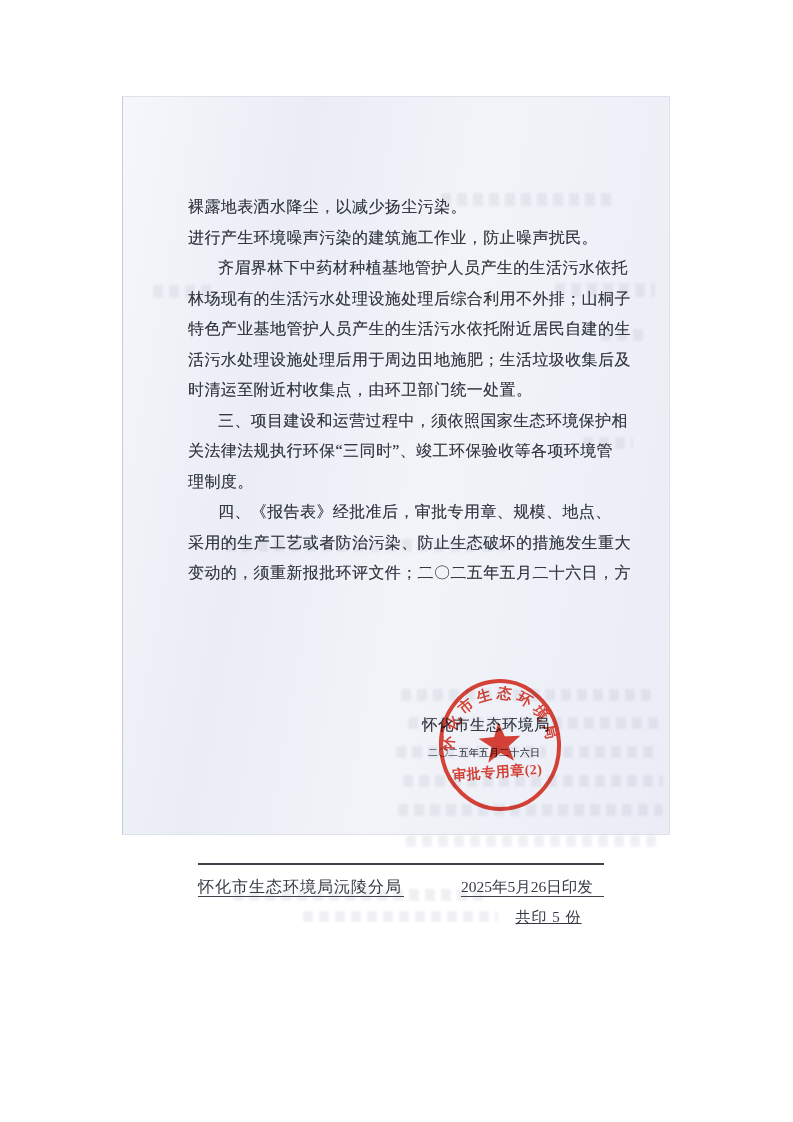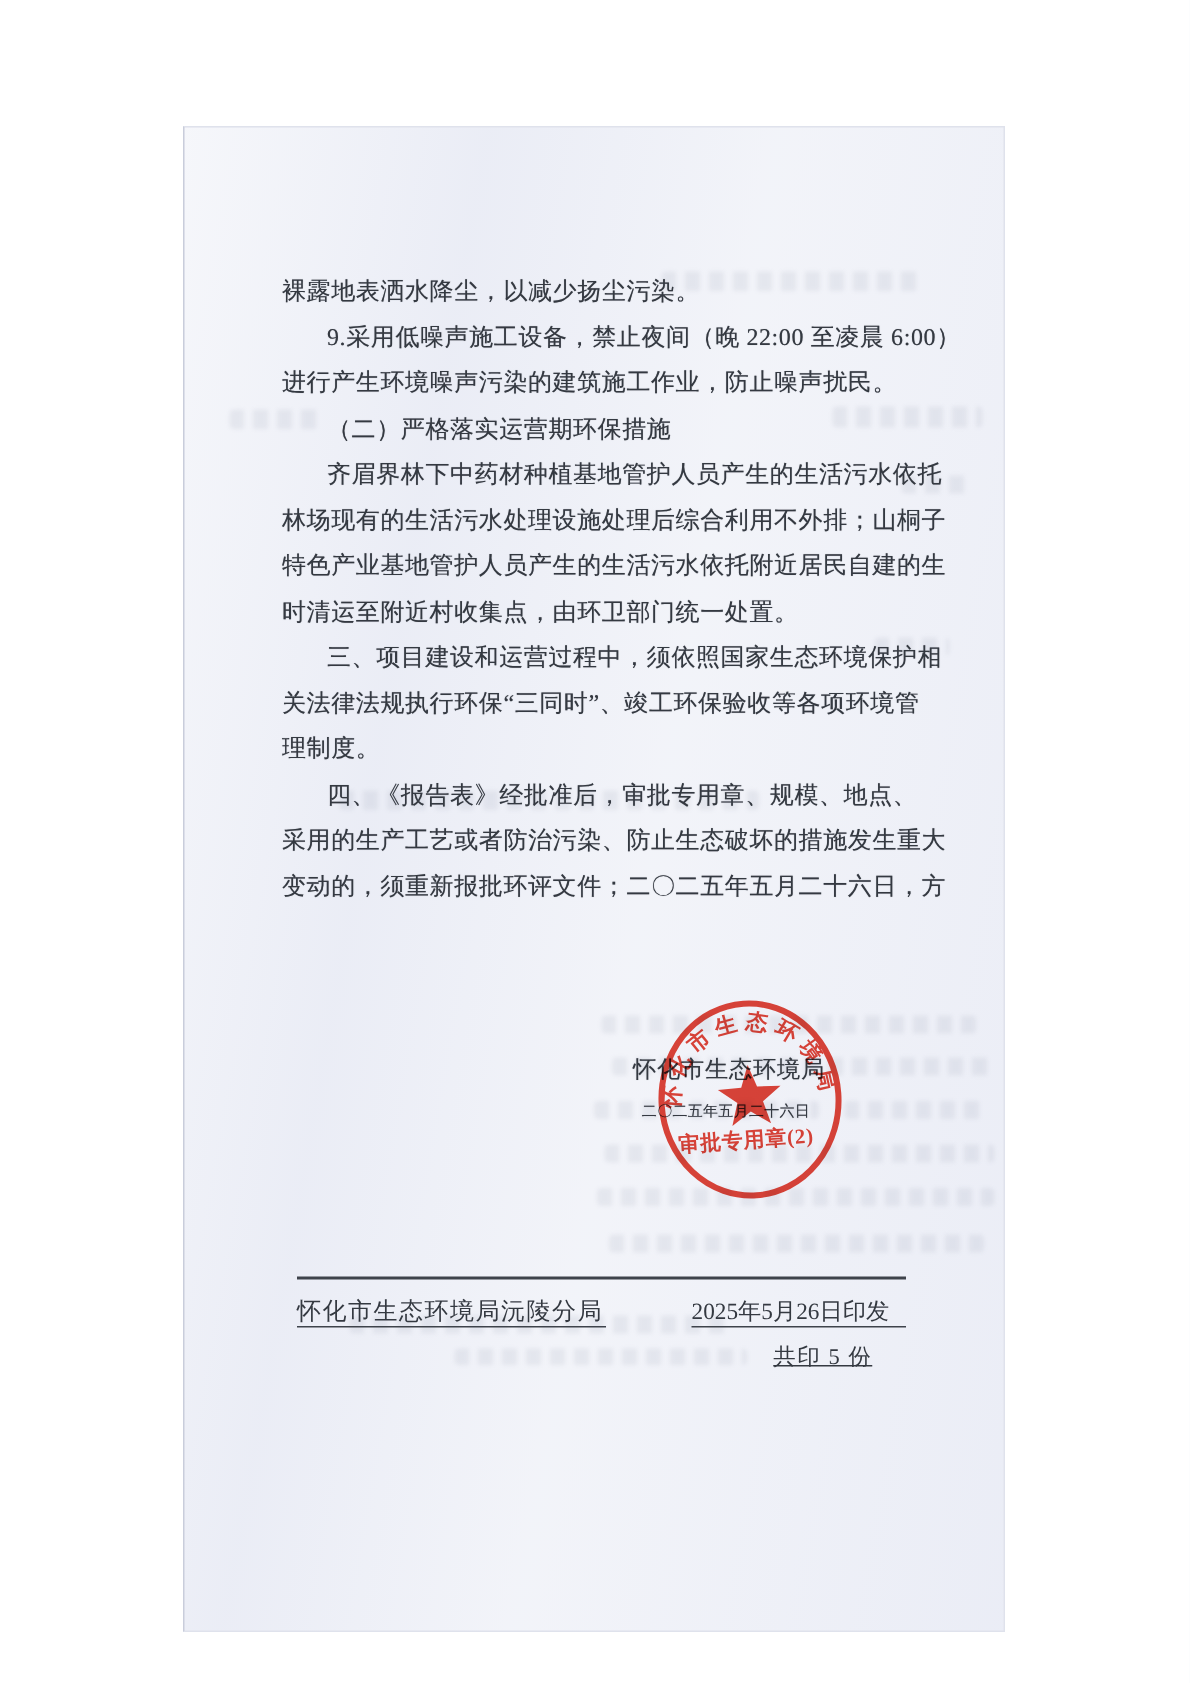--- a/index.html
+++ b/index.html
@@ -5,21 +5,21 @@
   :root{
     --paper:#eef0f7;
     --ink:#343941;
     --stamp-red:#e02b1d;
     --footer-line:#3e434b;
   }
   *{margin:0;padding:0;box-sizing:border-box;}
   body{background:#ffffff;font-family:"Liberation Serif","DejaVu Serif",serif;}
   .canvas{position:relative;width:793px;height:1122px;background:#ffffff;overflow:hidden;}
   .page{
-    position:absolute;left:122px;top:84px;width:548px;height:1004px;
+    position:absolute;left:122px;top:96px;width:548px;height:739px;
     background:var(--paper);
     background-image:linear-gradient(100deg, rgba(255,255,255,.45) 0%, rgba(228,231,243,.35) 28%, rgba(255,255,255,.25) 55%, rgba(229,232,244,.4) 100%);
     border:1px solid #dfe2ec;
     border-left-color:#c9cddb;
     color:var(--ink);
   }
   .body-text{position:absolute;left:65px;top:95px;width:424px;}
   .ln{
     height:30.5px;line-height:30.5px;font-size:16px;letter-spacing:.4px;
     white-space:nowrap;color:var(--ink);
@@ -76,26 +76,25 @@
     <div class="smudge" style="left:273px;top:649px;width:150px;height:12px;"></div>
     <div class="smudge" style="left:440px;top:649px;width:95px;height:12px;"></div>
     <div class="smudge" style="left:280px;top:678px;width:260px;height:12px;"></div>
     <div class="smudge" style="left:275px;top:707px;width:265px;height:12px;"></div>
     <div class="smudge" style="left:283px;top:738px;width:250px;height:12px;"></div>
     <div class="smudge" style="left:110px;top:792px;width:255px;height:12px;"></div>
     <div class="smudge" style="left:180px;top:814px;width:195px;height:11px;"></div>
 
     <div class="body-text">
       <div class="ln">裸露地表洒水降尘，以减少扬尘污染。</div>
-      <div class="ln ind">9.采用低噪声施工设备，禁止夜间（晚 22:00 至凌晨 6:00）</div>
       <div class="ln">进行产生环境噪声污染的建筑施工作业，防止噪声扰民。</div>
-      <div class="ln ind">（二）严格落实运营期环保措施</div>
       <div class="ln ind">齐眉界林下中药材种植基地管护人员产生的生活污水依托</div>
       <div class="ln">林场现有的生活污水处理设施处理后综合利用不外排；山桐子</div>
       <div class="ln">特色产业基地管护人员产生的生活污水依托附近居民自建的生</div>
+      <div class="ln">活污水处理设施处理后用于周边田地施肥；生活垃圾收集后及</div>
       <div class="ln">时清运至附近村收集点，由环卫部门统一处置。</div>
       <div class="ln ind">三、项目建设和运营过程中，须依照国家生态环境保护相</div>
       <div class="ln">关法律法规执行环保“三同时”、竣工环保验收等各项环境管</div>
       <div class="ln">理制度。</div>
       <div class="ln ind">四、《报告表》经批准后，审批专用章、规模、地点、</div>
       <div class="ln">采用的生产工艺或者防治污染、防止生态破坏的措施发生重大</div>
       <div class="ln">变动的，须重新报批环评文件；二〇二五年五月二十六日，方</div>
     </div>
 
     <div class="sig sig-org">怀化市生态环境局</div>

